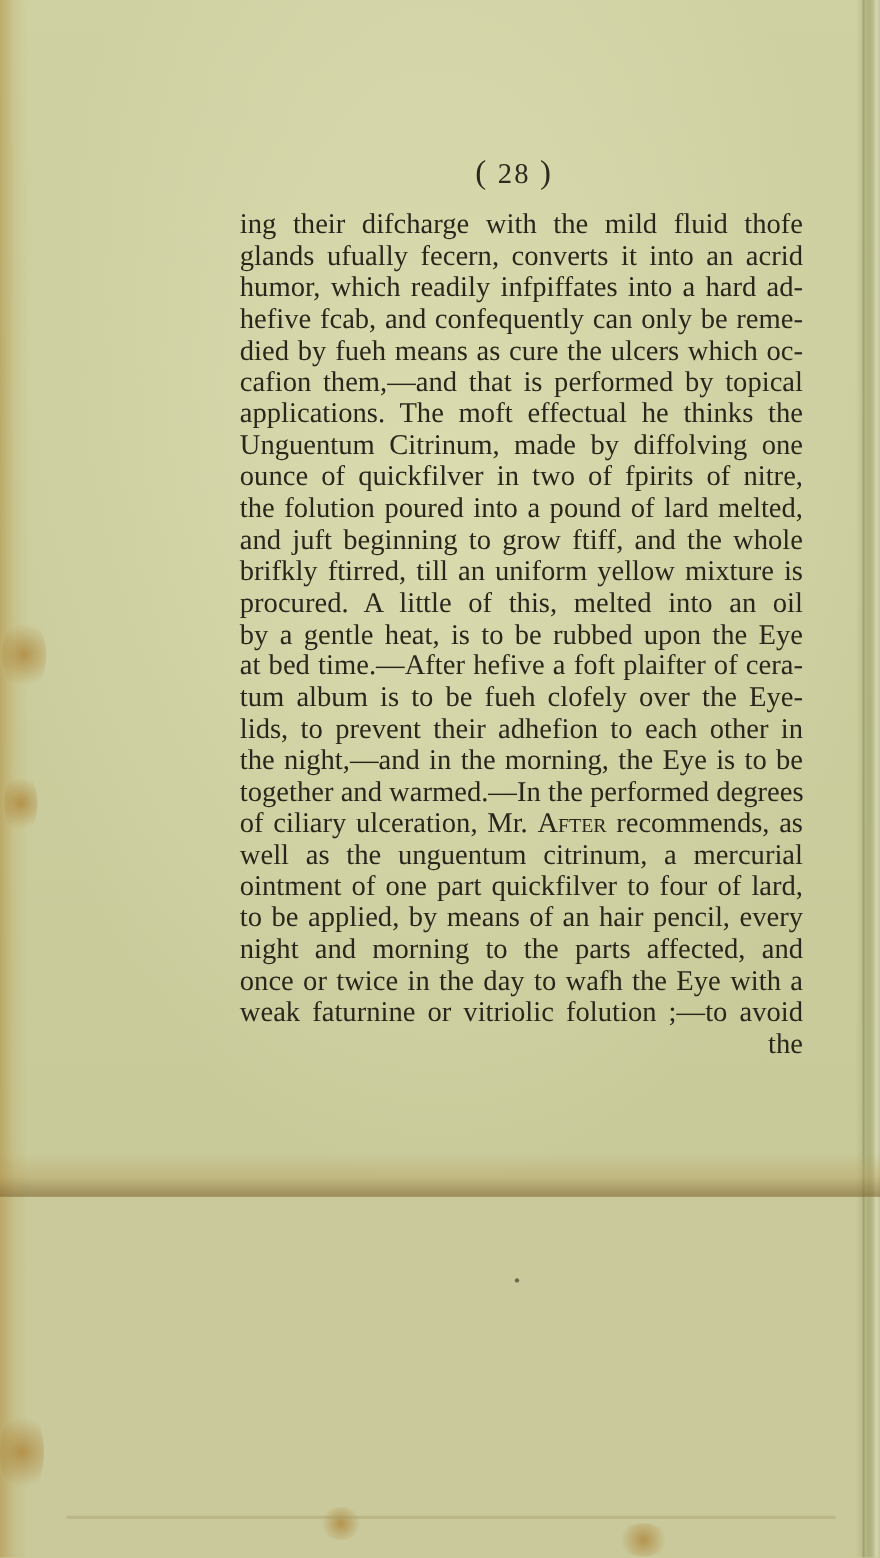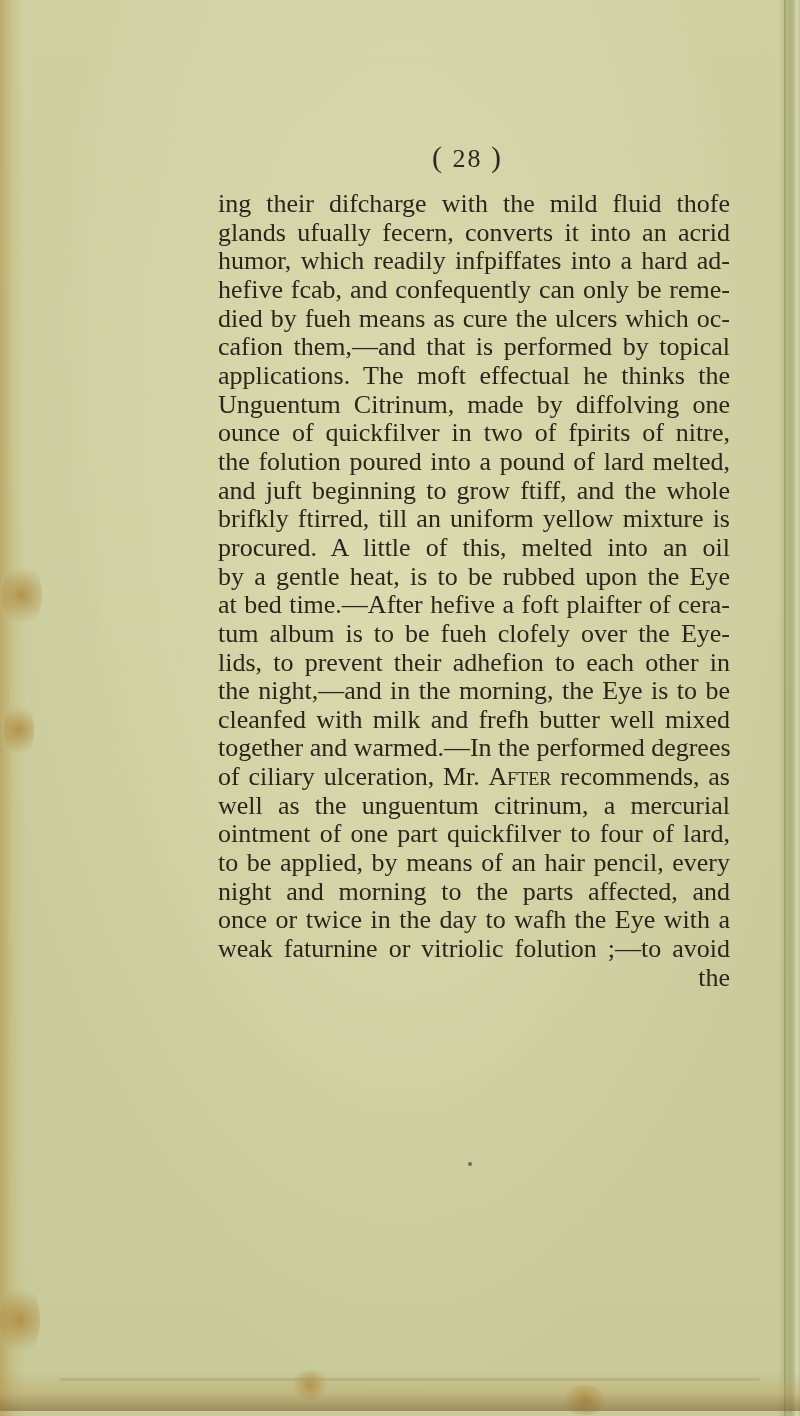--- a/index.html
+++ b/index.html
@@ -10,21 +10,21 @@
       overflow: hidden;
     }
     body {
       background: #c9c99b;
       position: relative;
       font-family: "Liberation Serif", "DejaVu Serif", serif;
     }
     .page {
       position: absolute;
       left: 0; top: 0;
-      width: 800px; height: 1411px;
+      width: 800px; height: 1088px;
       background:
         radial-gradient(ellipse at 50% 40%, rgba(230,232,190,0.55) 0%, rgba(210,212,165,0.0) 70%),
         linear-gradient(180deg, #cfd1a3 0%, #cbcd9e 50%, #c8ca9a 100%);
     }
     .stain-left {
       position: absolute;
       left: 0; top: 0;
       width: 26px; height: 1416px;
       background: linear-gradient(90deg, rgba(175,140,60,0.55) 0%, rgba(190,165,90,0.25) 50%, rgba(200,200,150,0) 100%);
     }
@@ -127,21 +127,20 @@
     <span class="line">ounce of quickfilver in two of fpirits of nitre,</span>
     <span class="line">the folution poured into a pound of lard melted,</span>
     <span class="line">and juft beginning to grow ftiff, and the whole</span>
     <span class="line">brifkly ftirred, till an uniform yellow mixture is</span>
     <span class="line">procured. A little of this, melted into an oil</span>
     <span class="line">by a gentle heat, is to be rubbed upon the Eye</span>
     <span class="line">at bed time.—After hefive a foft plaifter of cera-</span>
     <span class="line">tum album is to be fueh clofely over the Eye-</span>
     <span class="line">lids, to prevent their adhefion to each other in</span>
     <span class="line">the night,—and in the morning, the Eye is to be</span>
-    <span class="line">cleanfed with milk and frefh butter well mixed</span>
     <span class="line">together and warmed.—In the performed degrees</span>
     <span class="line"><span>of ciliary ulceration, Mr. </span><span class="sc">After</span><span> recommends, as</span></span>
     <span class="line">well as the unguentum citrinum, a mercurial</span>
     <span class="line">ointment of one part quickfilver to four of lard,</span>
     <span class="line">to be applied, by means of an hair pencil, every</span>
     <span class="line">night and morning to the parts affected, and</span>
     <span class="line">once or twice in the day to wafh the Eye with a</span>
     <span class="line">weak faturnine or vitriolic folution ;—to avoid</span>
     <span class="line last">the</span>
   </div>

